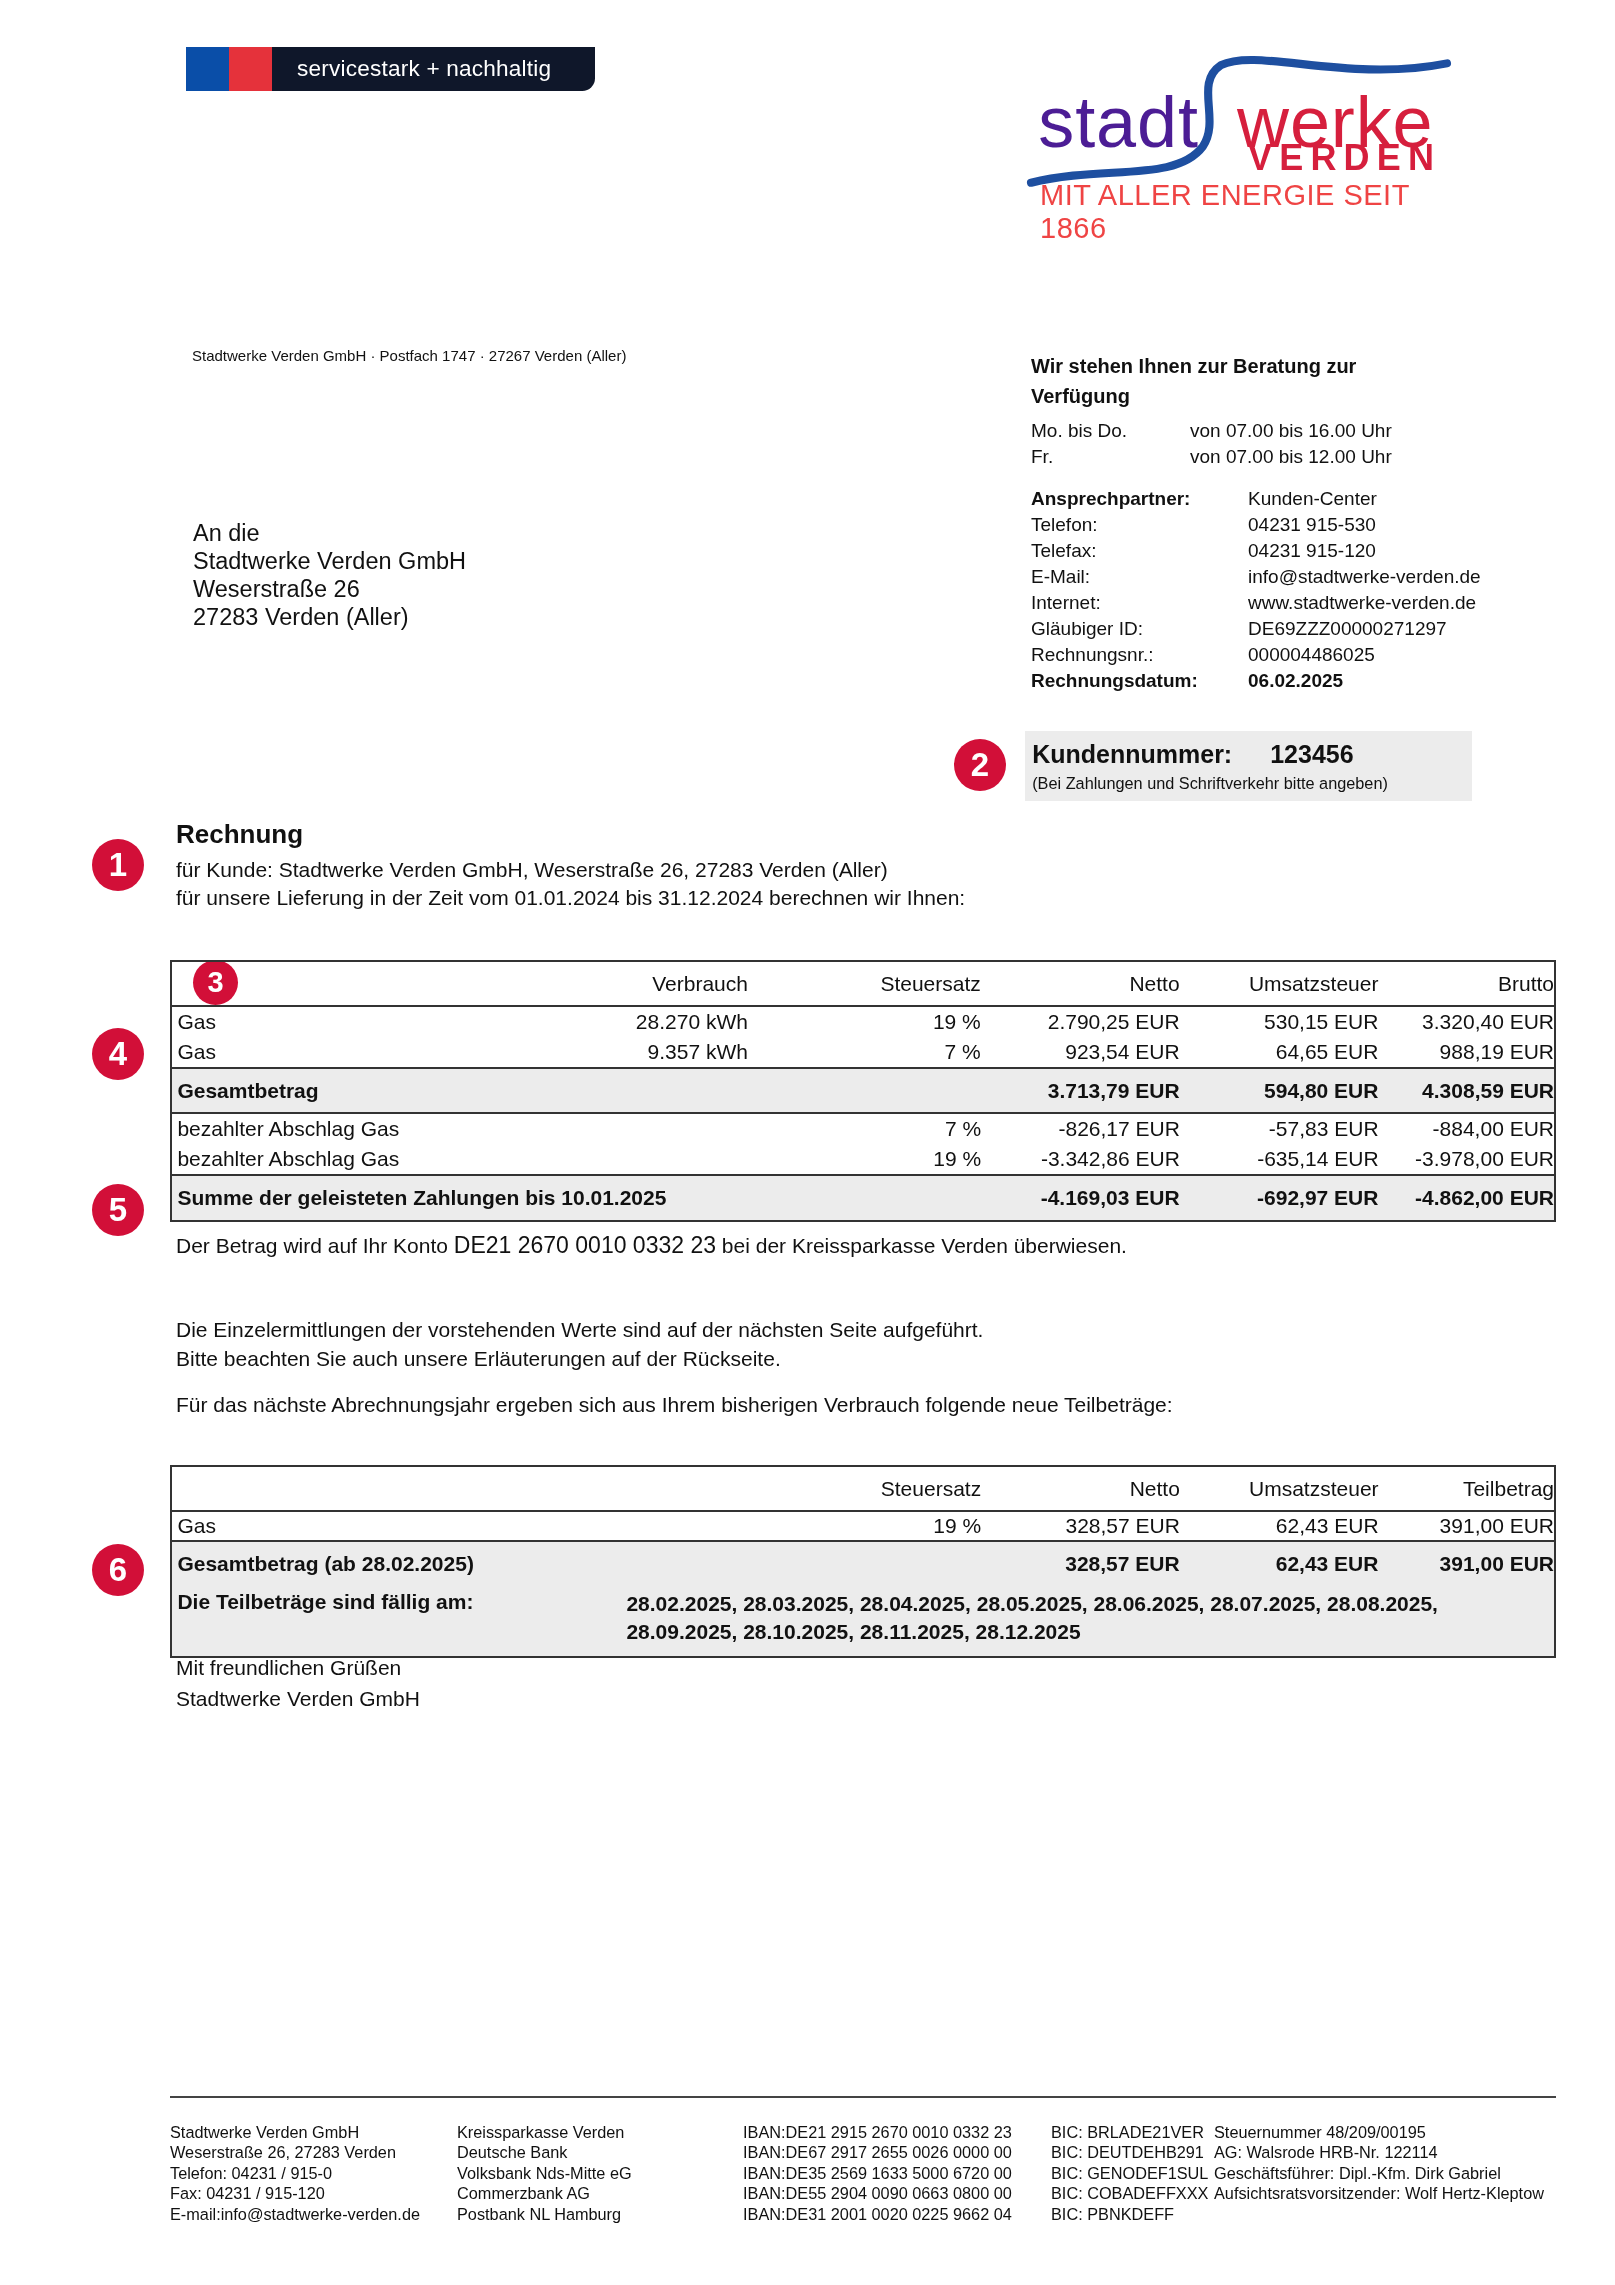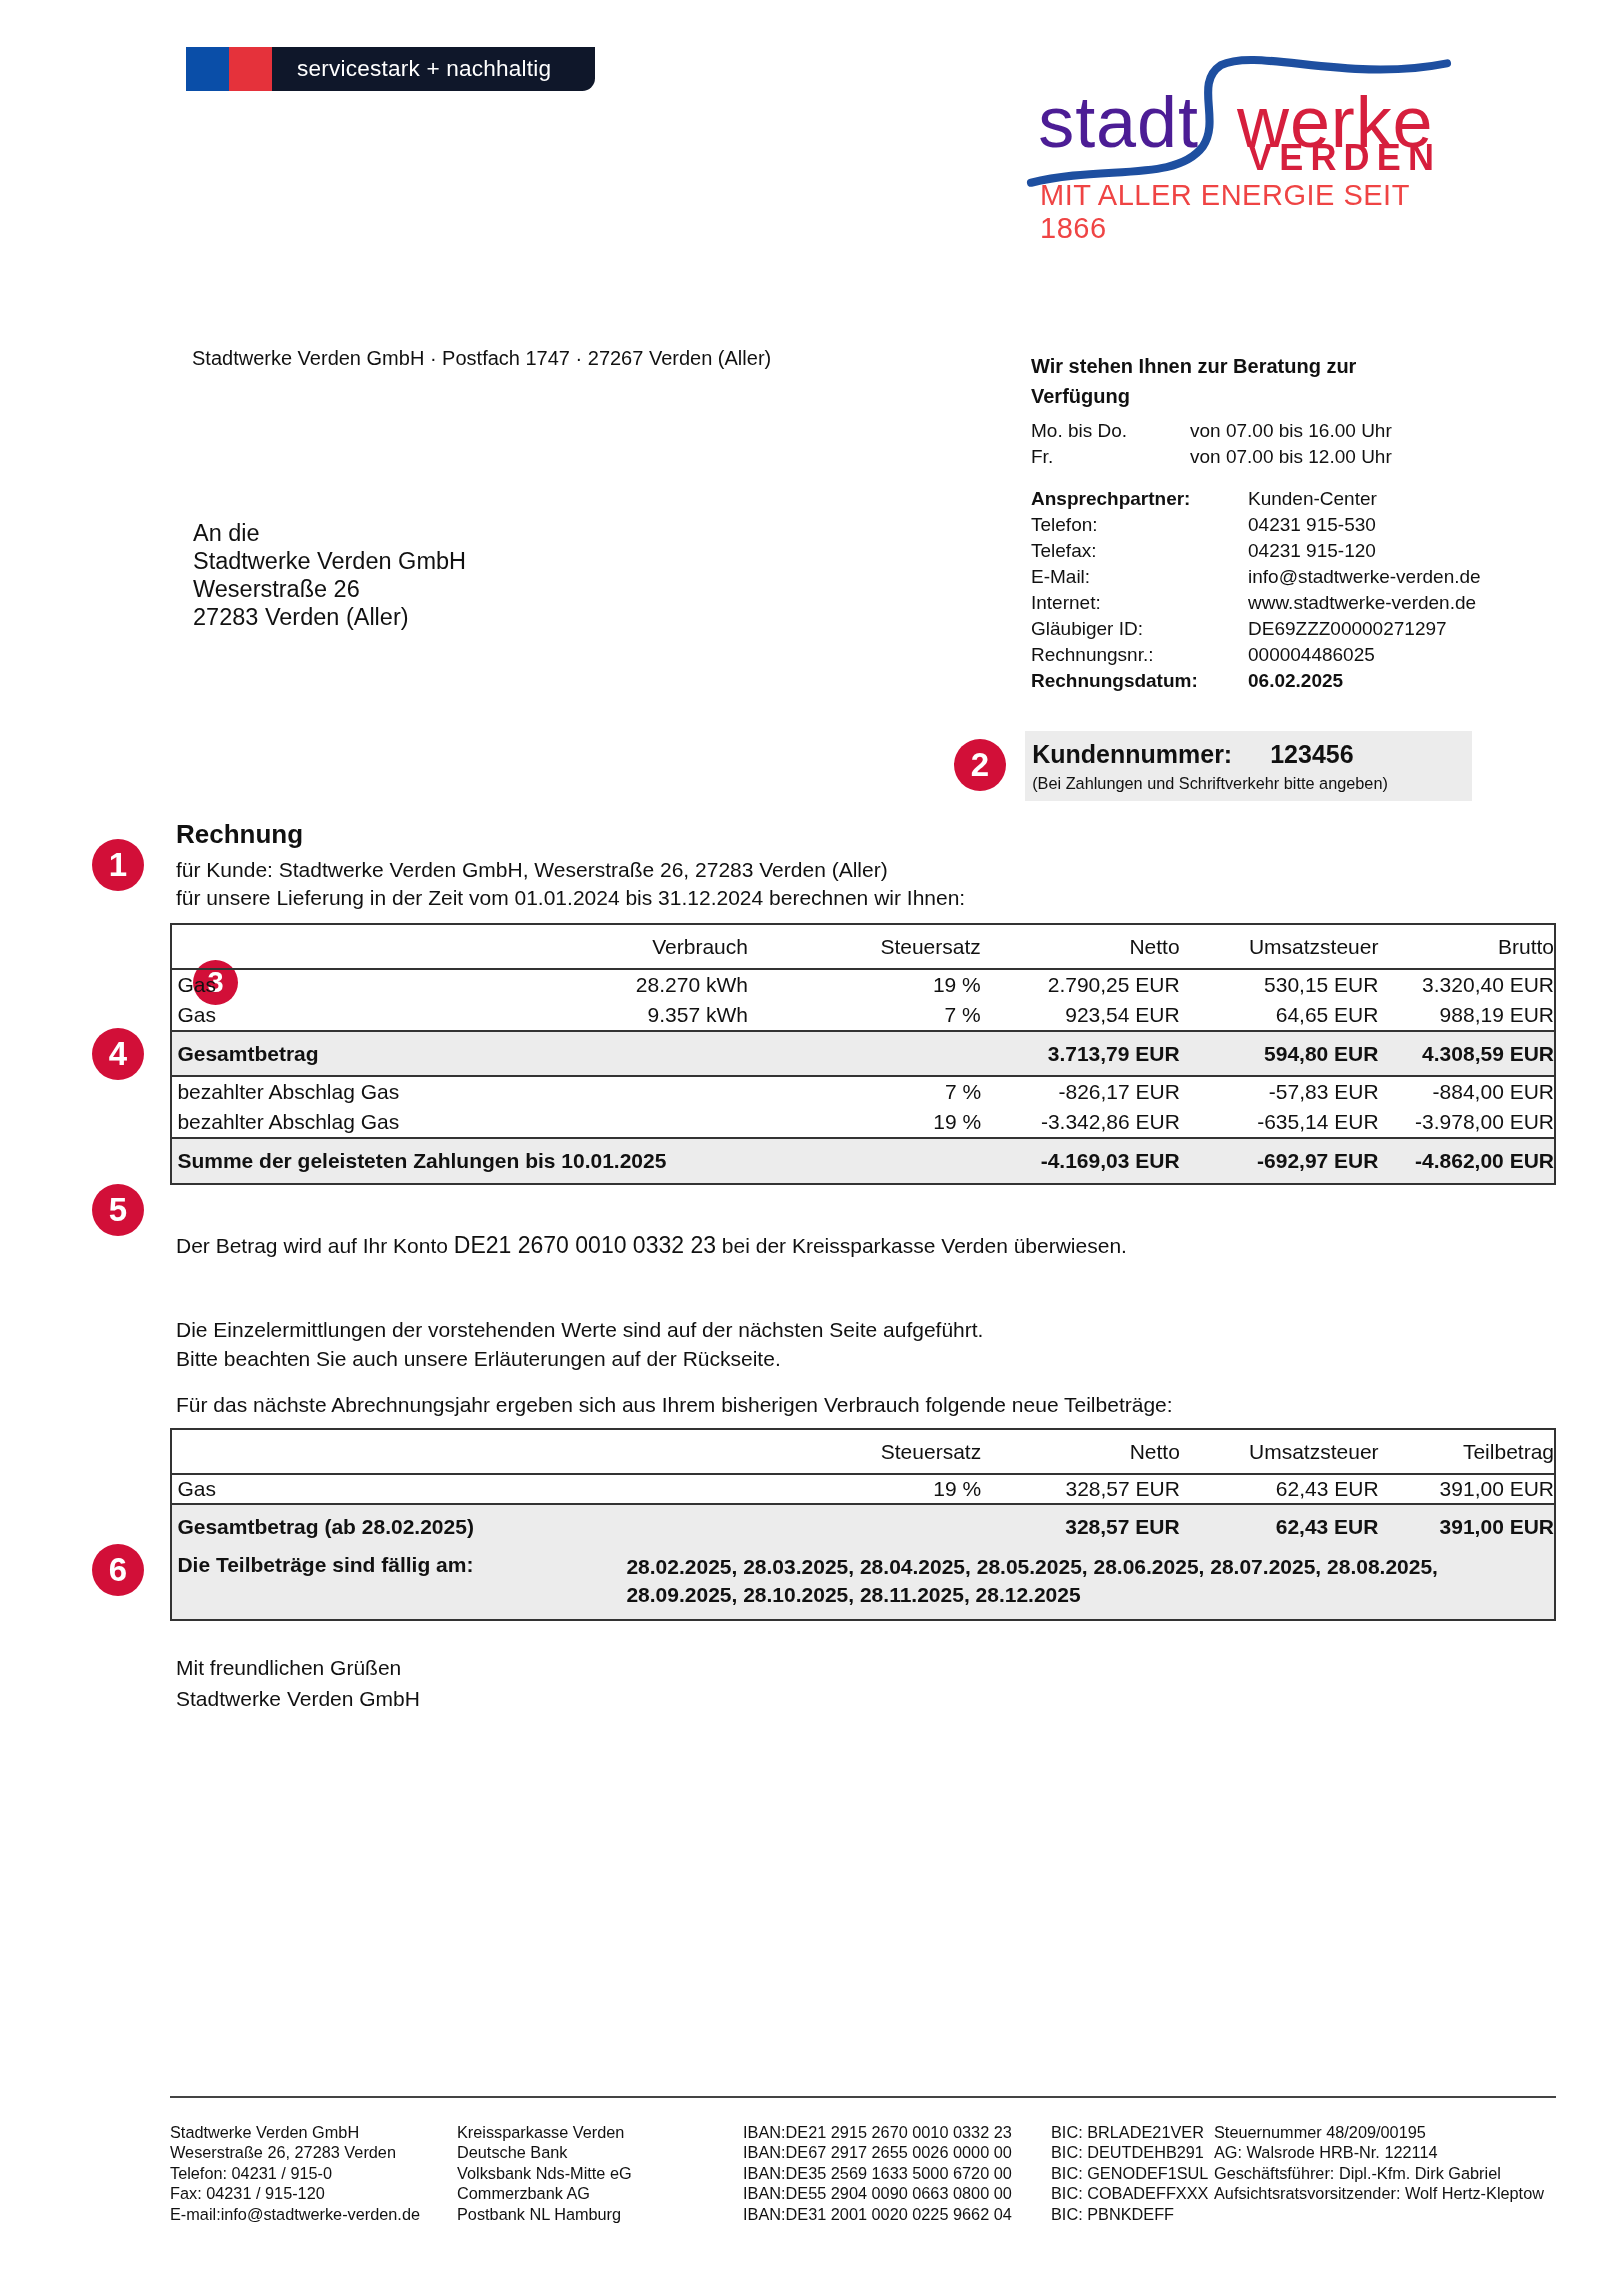--- a/index.html
+++ b/index.html
@@ -13,21 +13,21 @@
   #slogan .green { flex:1; background:#0f172a; color:#fff; font-size:22.6px; display:flex; align-items:center;
                    padding-left:25px; border-bottom-right-radius:12.7px; letter-spacing:0.2px; }
   
   #logo { left:1022px; top:47px; width:434px; height:172px; }
   #logo .word1 { position:absolute; left:16.3px; top:34px; font-size:72px; color:#4c1d95; letter-spacing:0.9px; }
   #logo .word2 { position:absolute; left:215px; top:34px; font-size:72px; color:#d61f3d; letter-spacing:0.9px; }
   #logo .word3 { position:absolute; left:226px; top:90px; font-size:36px; font-weight:bold; color:#d61f3d; letter-spacing:7.2px; }
   #logo .tag { position:absolute; left:18px; top:132px; font-size:29px; color:#ef4444; letter-spacing:0.5px; }
   #logo svg { position:absolute; left:0; top:0; }
   
-  #sender-line { left:192px; top:347px; font-size:20px; font-family:"Liberation Sans", sans-serif; }
+  #sender-line { left:192px; top:347px; font-size:15px; font-family:"Liberation Sans", sans-serif; }
   #recipient { left:193px; top:519px; font-size:23.5px; line-height:28px; font-family:"Liberation Sans", sans-serif; }
   
   #info { left:1031px; top:351px; width:507px; font-size:19px; }
   #info .title { font-weight:bold; font-size:20px; line-height:30px; width:380px; }
   #info .hours { margin-top:7.2px; }
   #info .row { display:flex; line-height:26px; }
   #info .hours .row .k { width:159px; }
   #info .contact { margin-top:16.3px; }
   #info .contact .row .k { width:217px; }
   #info .bold { font-weight:bold; }
@@ -38,21 +38,21 @@
   #kunde .hint { position:absolute; left:7.2px; top:43px; font-size:16.3px; }
   
   .marker { position:absolute; width:52px; height:52px; border-radius:50%; background:#d20f38; color:#fff;
             font-weight:bold; font-size:33px; display:flex; align-items:center; justify-content:center; }
   
   #heading { left:176px; top:819px; }
   #heading .title { font-size:26px; font-weight:bold; }
   #heading .line { font-size:21px; margin-top:8.1px; }
   #heading .line + .line { margin-top:3.6px; }
   
-  .tbl { position:absolute; left:170px; width:1386px; border:2.7px solid #333; box-sizing:border-box; }
+  .tbl { position:absolute; left:170px; width:1386px; border:2.7px solid #333; box-sizing:border-box;margin-top:37px; }
   .tr { display:flex; align-items:center; font-size:21px; box-sizing:border-box; }
   .tr .c0 { width:280px; padding-left:5.4px; }
   .tr .c1 { width:357px; text-align:right; }
   .tr .c2 { width:260px; text-align:right; }
   .tr .c3 { width:222px; text-align:right; }
   .tr .c4 { width:222px; text-align:right; }
   .tr .c5 { width:196px; text-align:right; }
   .tr.b { font-weight:bold; }
   .grey { background:#ececec; }
   .sep { border-top:2.7px solid #333; }

